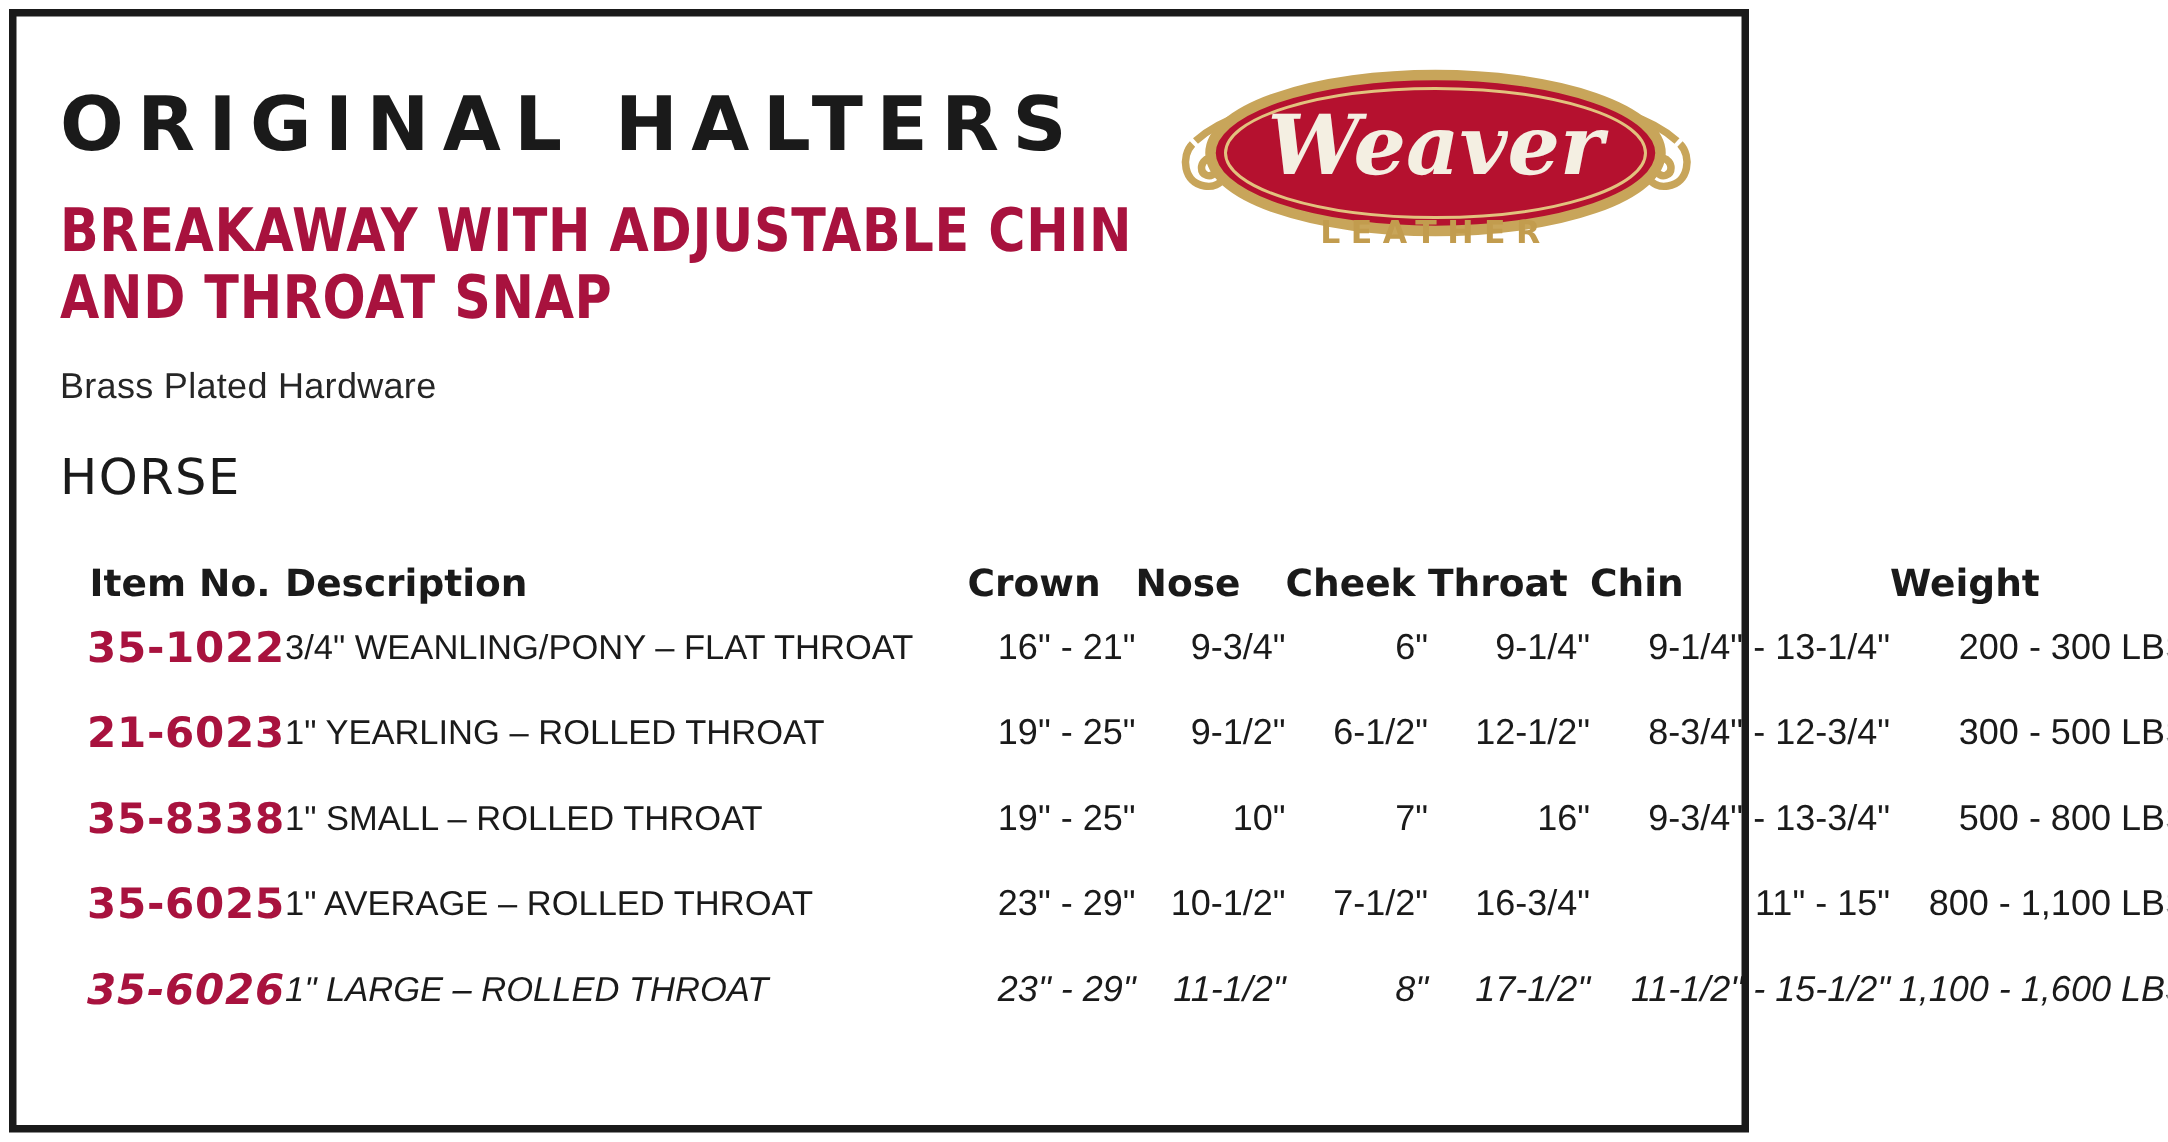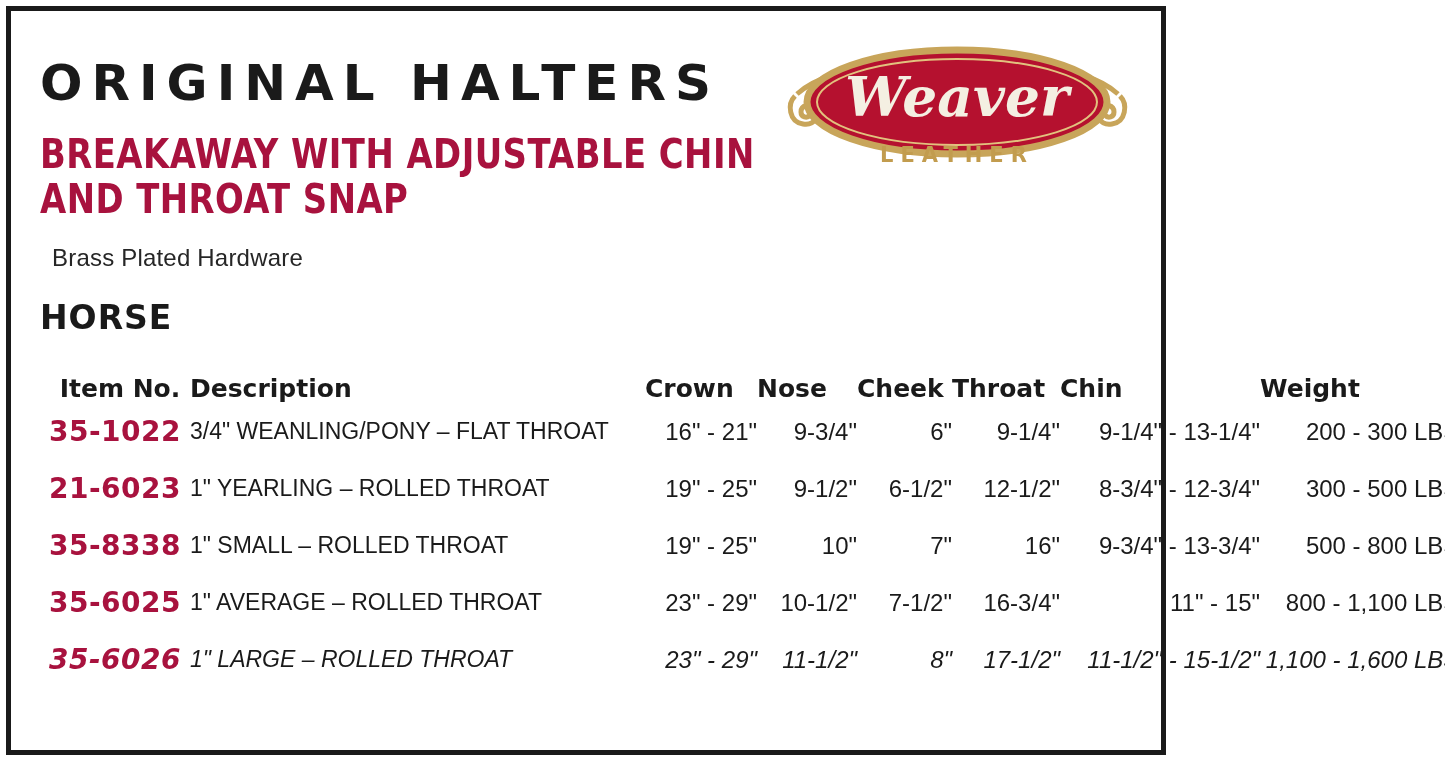--- a/index.html
+++ b/index.html
@@ -64,26 +64,26 @@
     margin: 24px 0 0 0;
     letter-spacing: 0.5px;
     max-width: 790px;
     transform: scaleX(0.94);
     transform-origin: left top;
   }
   .hardware-note {
     font-family: "Liberation Sans", sans-serif;
     font-size: 24px;
     color: #262626;
-    margin: 22px 0 0 12px;
+    margin: 22px 0 0 0;
     letter-spacing: 0.2px;
   }
   .section-heading {
     font-family: "DejaVu Sans", sans-serif;
-    font-weight: bold;
+    font-weight: normal;
     font-size: 33px;
     color: #1a1a1a;
     margin: 26px 0 0 0;
     letter-spacing: 1px;
   }
 
   
   .logo {
     position: absolute;
     right: 6px;
@@ -130,21 +130,21 @@
     color: #1a1a1a;
     vertical-align: middle;
   }
   tbody tr:last-child td { border-bottom: none; font-style: italic; }
 
   td.item-no {
     font-family: "DejaVu Sans", sans-serif;
     font-weight: bold;
     font-size: 28px;
     color: #a8123e;
-    text-align: center;
+    text-align: right;
     padding-left: 8px;
     letter-spacing: 0.5px;
     white-space: nowrap;
   }
   td.desc {
     font-family: "Liberation Sans Narrow", "Liberation Sans", sans-serif;
     font-size: 23px;
     color: #1a1a1a;
     text-align: left;
     padding-left: 14px;

